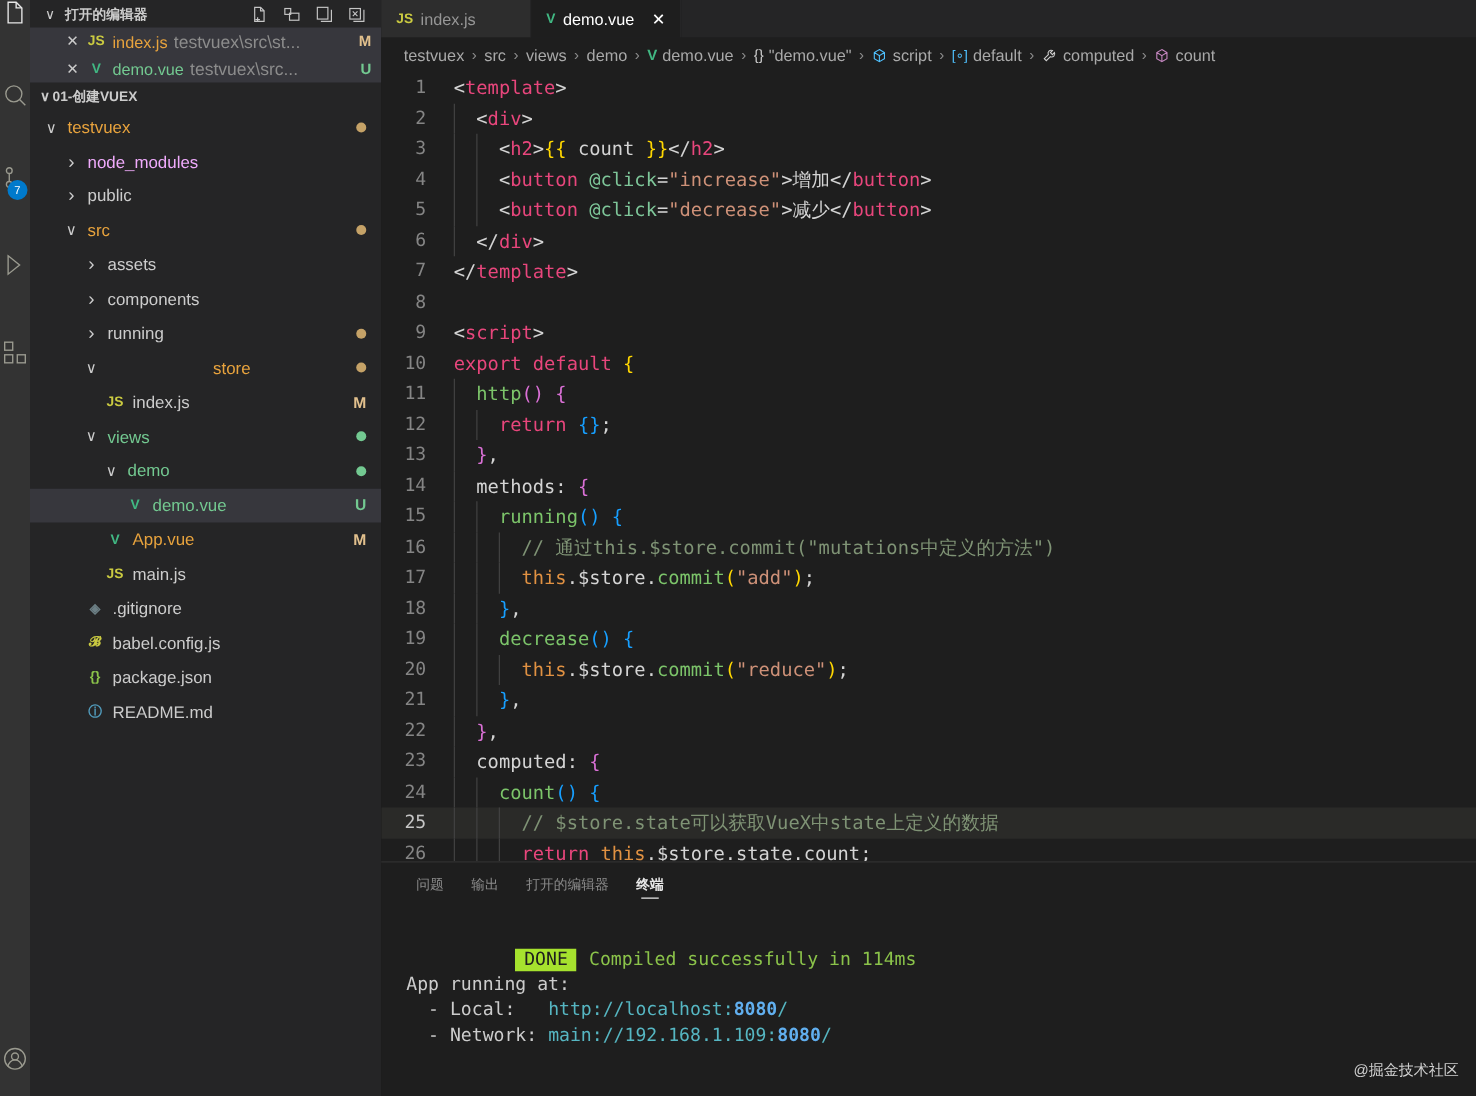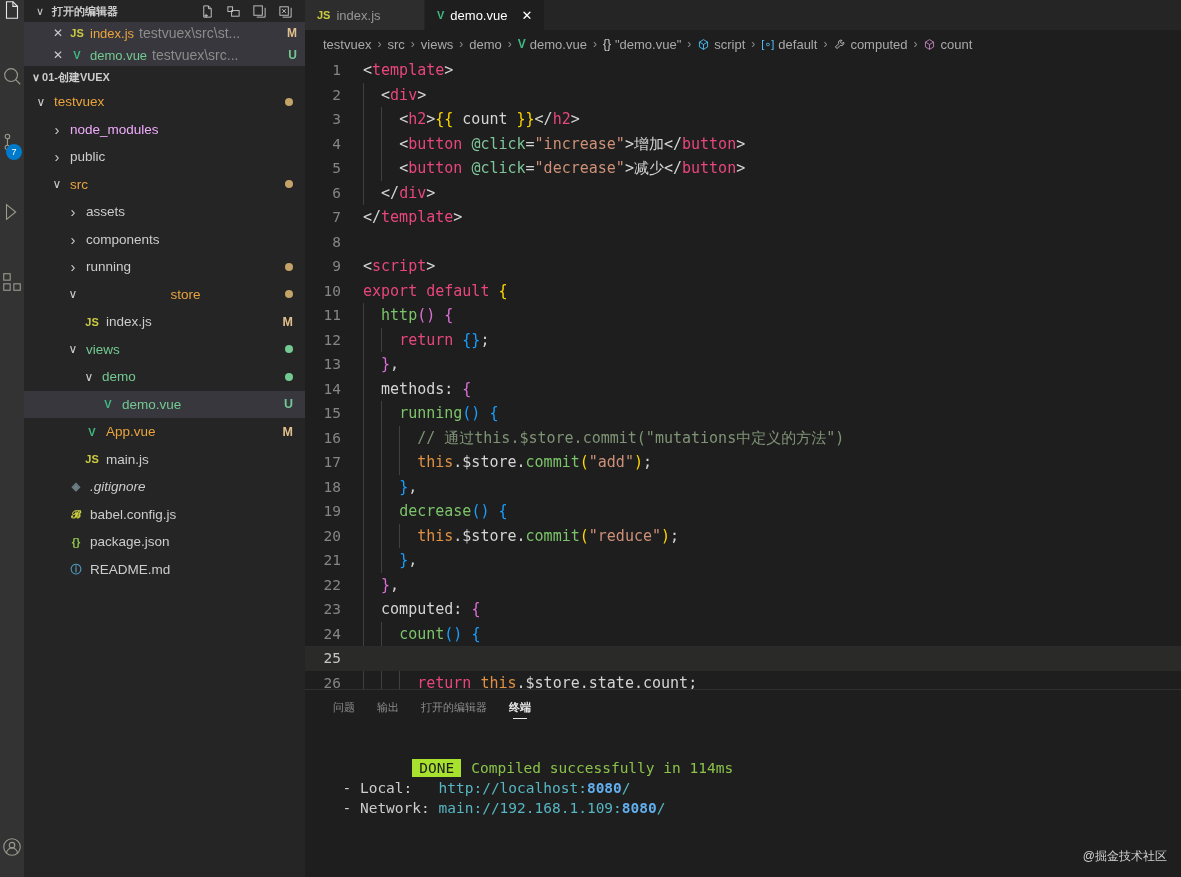--- a/index.html
+++ b/index.html
@@ -315,21 +315,21 @@
           <span class="ficon" style="color: rgb(65, 184, 131); margin-left: 2px;">V</span>
           <span class="tlabel" style="color: rgb(232, 163, 61); padding-left: 4px;">App.vue</span>
           <span class="tstate" style="color: rgb(226, 192, 141);">M</span>
         </div>
         <div class="trow" style="padding-left: 56px;">
           <span class="ficon" style="color: rgb(203, 203, 65); margin-left: 2px;">JS</span>
           <span class="tlabel" style="color: rgb(204, 204, 204); padding-left: 4px;">main.js</span>
         </div>
         <div class="trow" style="padding-left: 40px;">
           <span class="ficon" style="color: rgb(109, 128, 134); margin-left: 2px;">◈</span>
-          <span class="tlabel" style="color: rgb(204, 204, 204); padding-left: 4px; font-style: italic;">.gitignore</span>
+          <span class="tlabel" style="color: rgb(204, 204, 204); padding-left: 4px;">.gitignore</span>
         </div>
         <div class="trow" style="padding-left: 40px;">
           <span class="ficon" style="color: rgb(203, 203, 65); margin-left: 2px;">𝓑</span>
           <span class="tlabel" style="color: rgb(204, 204, 204); padding-left: 4px;">babel.config.js</span>
         </div>
         <div class="trow" style="padding-left: 40px;">
           <span class="ficon" style="color: rgb(139, 195, 74); margin-left: 2px;">{}</span>
           <span class="tlabel" style="color: rgb(204, 204, 204); padding-left: 4px;">package.json</span>
         </div>
         <div class="trow" style="padding-left: 40px;">
@@ -432,21 +432,21 @@
           <div class="cline"><span class="gutter">15</span><span class="code"><span class="ig" style="left: 0px;"></span><span class="ig" style="left: 18.06px;"></span><span class="t-txt">    </span><span class="t-fn">running</span><span class="t-brace3">()</span><span class="t-txt"> </span><span class="t-brace3">{</span></span></div>
           <div class="cline"><span class="gutter">16</span><span class="code"><span class="ig" style="left: 0px;"></span><span class="ig" style="left: 18.06px;"></span><span class="ig" style="left: 36.12px;"></span><span class="t-cmt">      // 通过this.$store.commit("mutations中定义的方法")</span></span></div>
           <div class="cline"><span class="gutter">17</span><span class="code"><span class="ig" style="left: 0px;"></span><span class="ig" style="left: 18.06px;"></span><span class="ig" style="left: 36.12px;"></span><span class="t-txt">      </span><span class="t-this">this</span><span class="t-white">.</span><span class="t-white">$store</span><span class="t-white">.</span><span class="t-fn">commit</span><span class="t-brace1">(</span><span class="t-str">"add"</span><span class="t-brace1">)</span><span class="t-white">;</span></span></div>
           <div class="cline"><span class="gutter">18</span><span class="code"><span class="ig" style="left: 0px;"></span><span class="ig" style="left: 18.06px;"></span><span class="t-txt">    </span><span class="t-brace3">}</span><span class="t-white">,</span></span></div>
           <div class="cline"><span class="gutter">19</span><span class="code"><span class="ig" style="left: 0px;"></span><span class="ig" style="left: 18.06px;"></span><span class="t-txt">    </span><span class="t-fn">decrease</span><span class="t-brace3">()</span><span class="t-txt"> </span><span class="t-brace3">{</span></span></div>
           <div class="cline"><span class="gutter">20</span><span class="code"><span class="ig" style="left: 0px;"></span><span class="ig" style="left: 18.06px;"></span><span class="ig" style="left: 36.12px;"></span><span class="t-txt">      </span><span class="t-this">this</span><span class="t-white">.</span><span class="t-white">$store</span><span class="t-white">.</span><span class="t-fn">commit</span><span class="t-brace1">(</span><span class="t-str">"reduce"</span><span class="t-brace1">)</span><span class="t-white">;</span></span></div>
           <div class="cline"><span class="gutter">21</span><span class="code"><span class="ig" style="left: 0px;"></span><span class="ig" style="left: 18.06px;"></span><span class="t-txt">    </span><span class="t-brace3">}</span><span class="t-white">,</span></span></div>
           <div class="cline"><span class="gutter">22</span><span class="code"><span class="ig" style="left: 0px;"></span><span class="t-txt">  </span><span class="t-brace2">}</span><span class="t-white">,</span></span></div>
           <div class="cline"><span class="gutter">23</span><span class="code"><span class="ig" style="left: 0px;"></span><span class="t-txt">  </span><span class="t-white">computed</span><span class="t-white">: </span><span class="t-brace2">{</span></span></div>
           <div class="cline"><span class="gutter">24</span><span class="code"><span class="ig" style="left: 0px;"></span><span class="ig" style="left: 18.06px;"></span><span class="t-txt">    </span><span class="t-fn">count</span><span class="t-brace3">()</span><span class="t-txt"> </span><span class="t-brace3">{</span></span></div>
-          <div class="cline current"><span class="gutter">25</span><span class="code"><span class="ig" style="left: 0px;"></span><span class="ig" style="left: 18.06px;"></span><span class="ig" style="left: 36.12px;"></span></span></div>
+          <div class="cline current"><span class="gutter">25</span><span class="code"><span class="ig" style="left: 0px;"></span><span class="ig" style="left: 18.06px;"></span><span class="ig" style="left: 36.12px;"></span><span class="t-cmt">      // $store.state可以获取VueX中state上定义的数据</span></span></div>
           <div class="cline"><span class="gutter">26</span><span class="code"><span class="ig" style="left: 0px;"></span><span class="ig" style="left: 18.06px;"></span><span class="ig" style="left: 36.12px;"></span><span class="t-txt">      </span><span class="t-kw">return</span><span class="t-txt"> </span><span class="t-this">this</span><span class="t-white">.</span><span class="t-white">$store</span><span class="t-white">.</span><span class="t-white">state</span><span class="t-white">.</span><span class="t-white">count</span><span class="t-white">;</span></span></div>
         </div>
     </div>
 
     <div class="panel">
       <div class="panel-tabs" id="panel-tabs">
           <div class="ptab">
             <span>问题</span>
           </div>
           <div class="ptab">
@@ -456,20 +456,21 @@
             <span>打开的编辑器</span>
           </div>
           <div class="ptab active">
             <span>终端</span>
           </div>
         </div>
       <div class="term">
         <div class="term-line" style="margin-bottom:20px;">
           <span class="badge-done">DONE</span><span class="t-green" style="padding-left:10px;">Compiled successfully in 114ms</span>
         </div>
+        <div class="term-line"><span class="t-dim">App running at:</span></div>
         <div class="term-line"><span class="t-dim">  - Local:   </span><span class="t-cyan">http://localhost:</span><span class="t-blue-b">8080</span><span class="t-cyan">/</span></div>
         <div class="term-line"><span class="t-dim">  - Network: </span><span class="t-cyan">main://192.168.1.109:</span><span class="t-blue-b">8080</span><span class="t-cyan">/</span></div>
       </div>
       <div class="watermark">@掘金技术社区</div>
     </div>
 
   </div>
 </div>
 
 </body></html>

